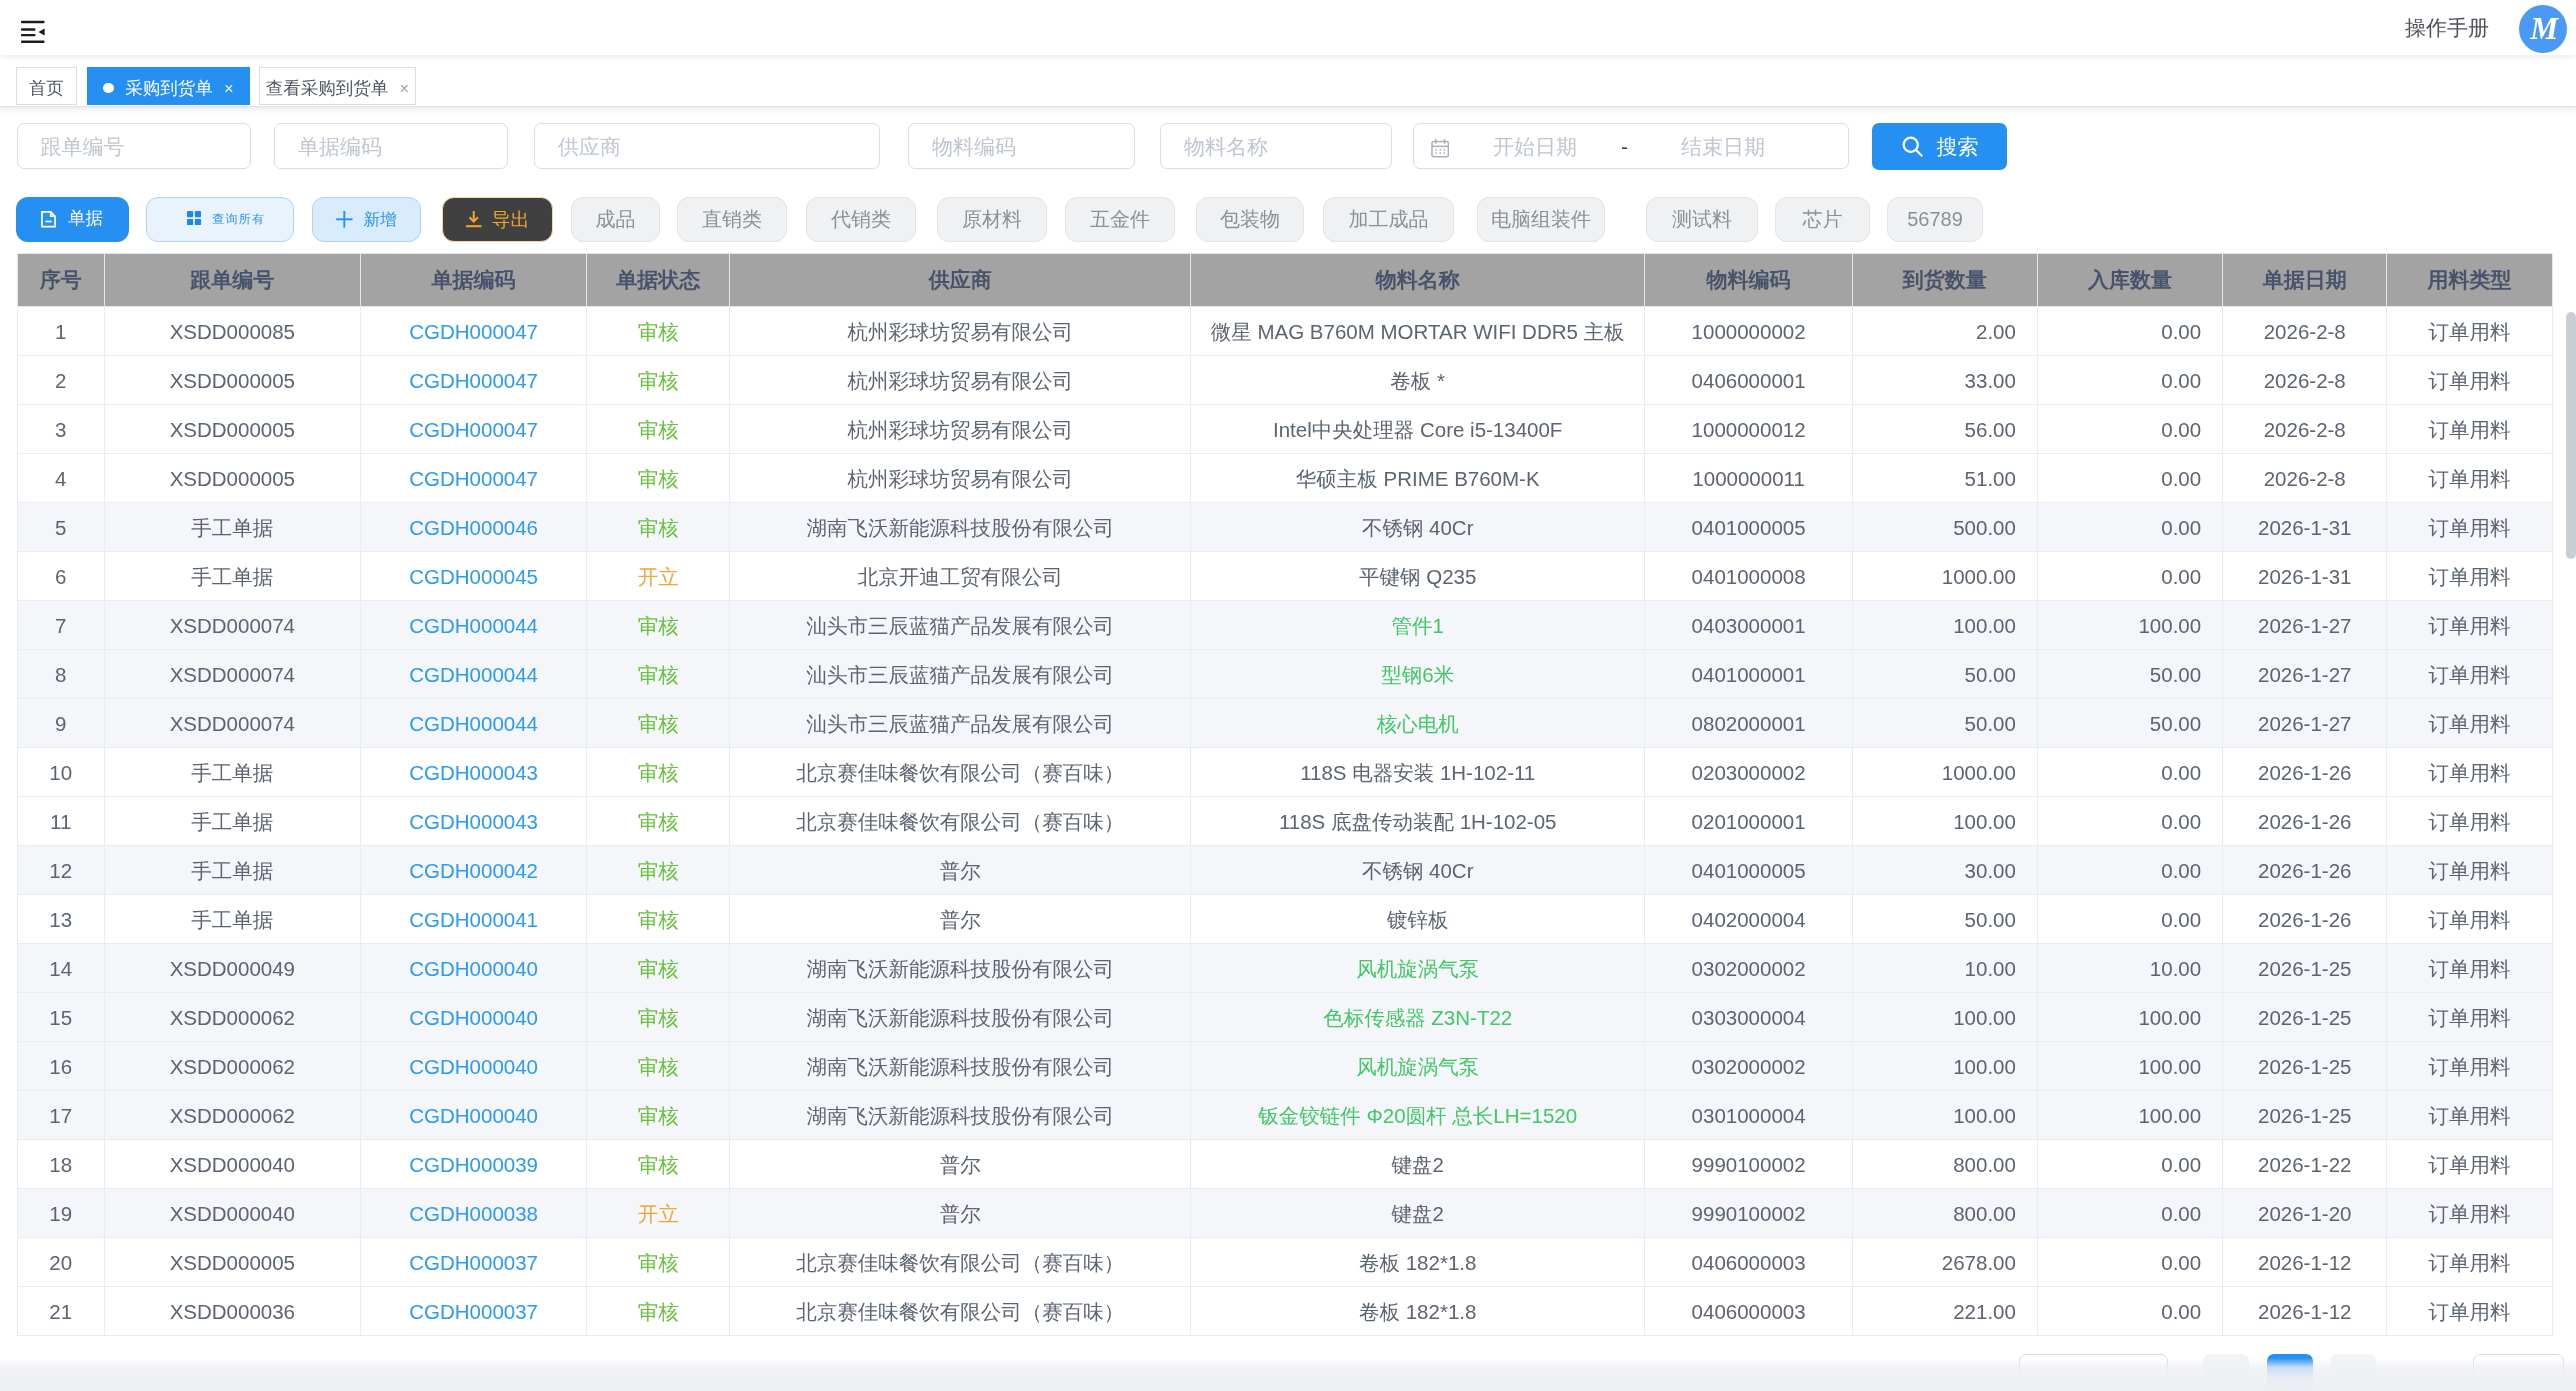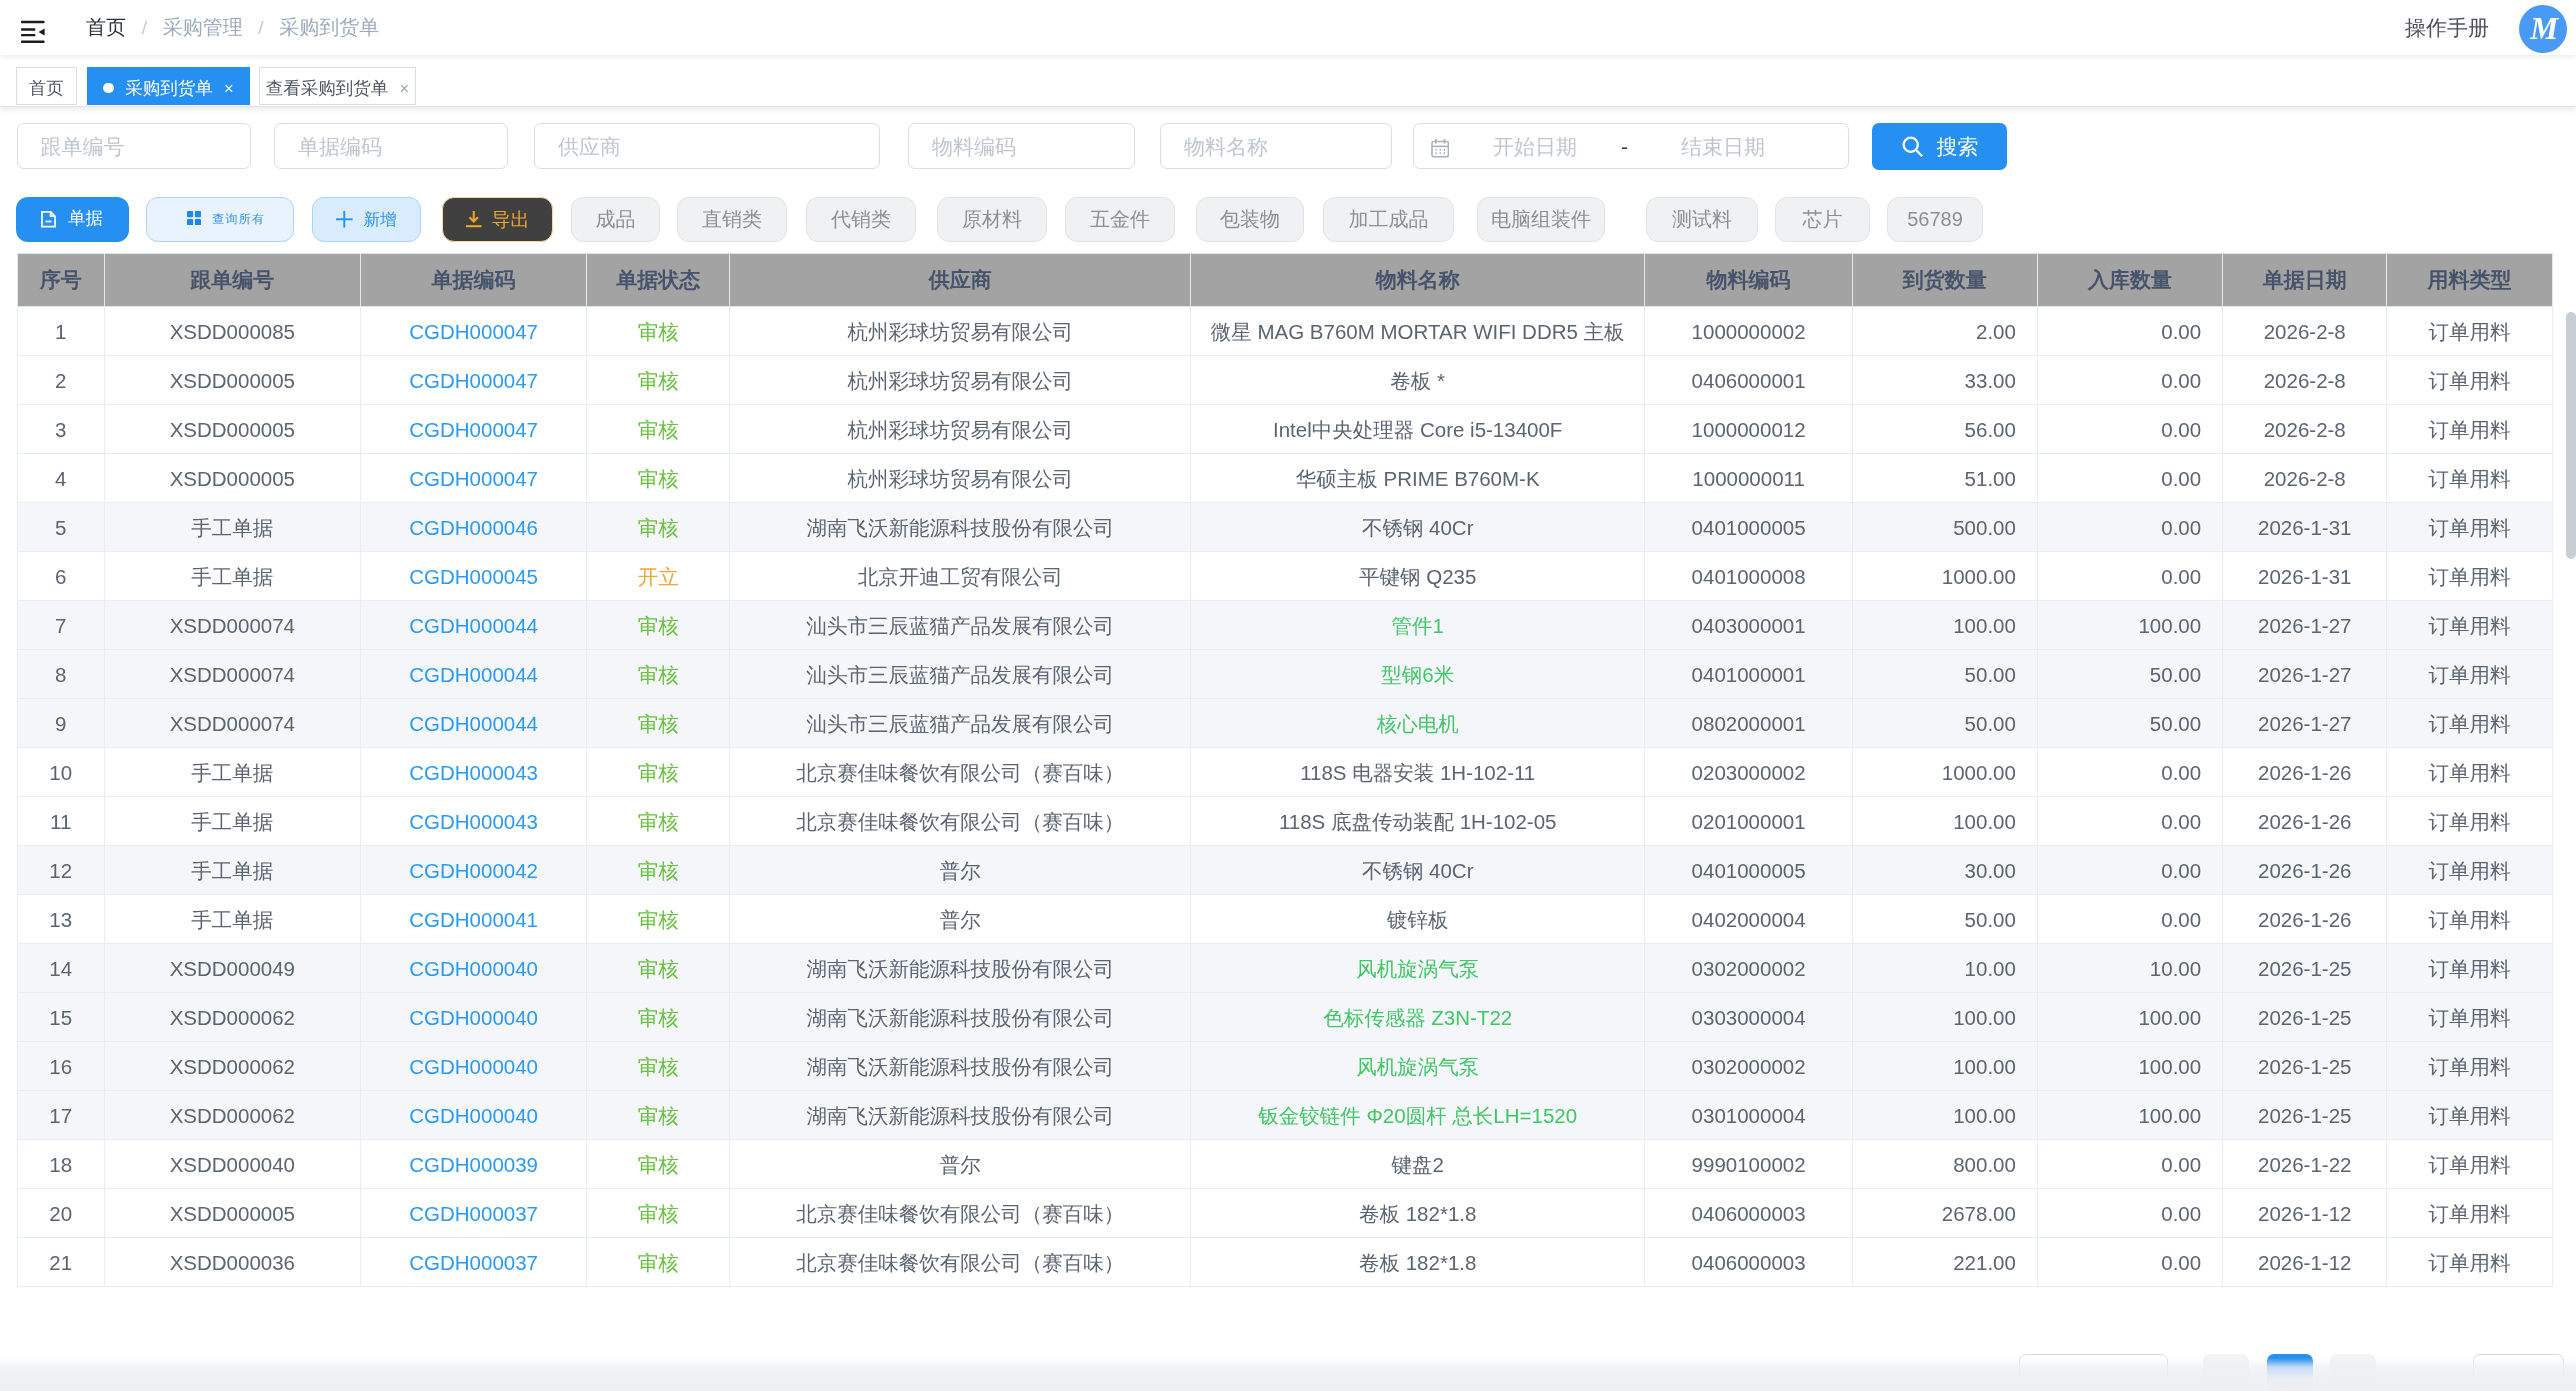--- a/index.html
+++ b/index.html
@@ -49,21 +49,20 @@
 <div id="topbar">
   <svg class="abs" style="left:21px;top:20px" width="23.6" height="23.6" viewBox="0 0 27 27">
     <g fill="#1a1c20">
       <rect x="0" y="1" width="27" height="2.7" rx="1"></rect>
       <rect x="0" y="9.5" width="16.5" height="2.7" rx="1"></rect>
       <rect x="0" y="16" width="16.5" height="2.7" rx="1"></rect>
       <rect x="0" y="23.5" width="27" height="2.7" rx="1"></rect>
       <path d="M20 13.7 L27 9.6 L27 17.8 Z"></path>
     </g>
   </svg>
-  <div id="crumb"><span class="home">首页</span><span class="sep">/</span>采购管理<span class="sep">/</span>采购到货单</div>
   <div id="manual">操作手册</div>
   <svg class="abs" style="left:2519px;top:5.2px" width="48" height="48" viewBox="0 0 55 55">
     <circle cx="27.5" cy="27.5" r="27.5" fill="#4a9af5"></circle>
     <text x="29" y="39" font-size="36" font-style="italic" font-weight="700" fill="#fff" text-anchor="middle" font-family="Liberation Serif,serif">M</text>
   </svg>
 </div>
 <div id="tabbar">
   <div class="tab" style="left:15.7px;width:61px;">首页</div>
   <div class="tab" id="tab2" style="left:87px;width:163px;"><span class="dot"></span>采购到货单<span class="x">×</span></div>
   <div class="tab" style="left:259px;width:157px;">查看采购到货单<span class="x">×</span></div>
@@ -389,20 +388,33 @@
         <td><a>CGDH000039</a></td>
         <td><span class="ok">审核</span></td>
         <td>普尔</td>
         <td>键盘2</td>
         <td>9990100002</td>
         <td class="num">800.00</td>
         <td class="num">0.00</td>
         <td>2026-1-22</td>
         <td>订单用料</td>
       </tr>
+<tr class="g">
+        <td>19</td>
+        <td>XSDD000040</td>
+        <td><a>CGDH000038</a></td>
+        <td><span class="open">开立</span></td>
+        <td>普尔</td>
+        <td>键盘2</td>
+        <td>9990100002</td>
+        <td class="num">800.00</td>
+        <td class="num">0.00</td>
+        <td>2026-1-20</td>
+        <td>订单用料</td>
+      </tr>
 <tr>
         <td>20</td>
         <td>XSDD000005</td>
         <td><a>CGDH000037</a></td>
         <td><span class="ok">审核</span></td>
         <td>北京赛佳味餐饮有限公司（赛百味）</td>
         <td>卷板 182*1.8</td>
         <td>0406000003</td>
         <td class="num">2678.00</td>
         <td class="num">0.00</td>

